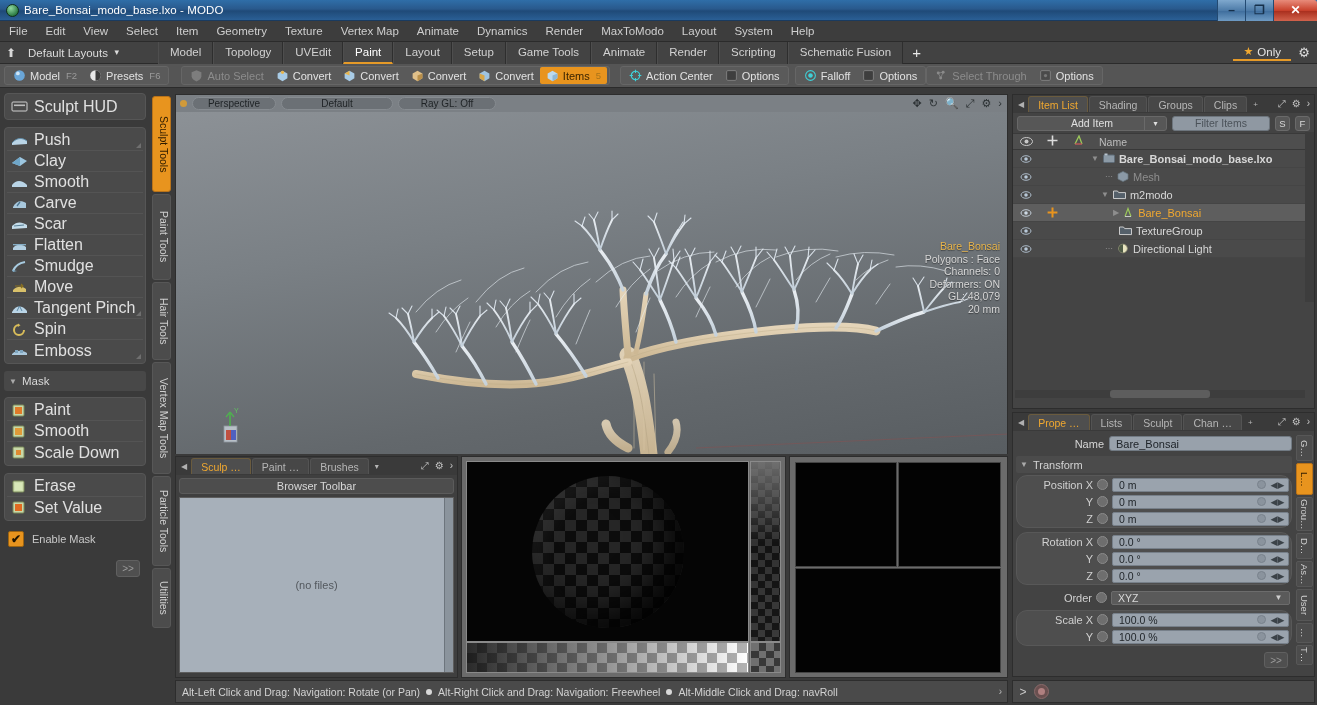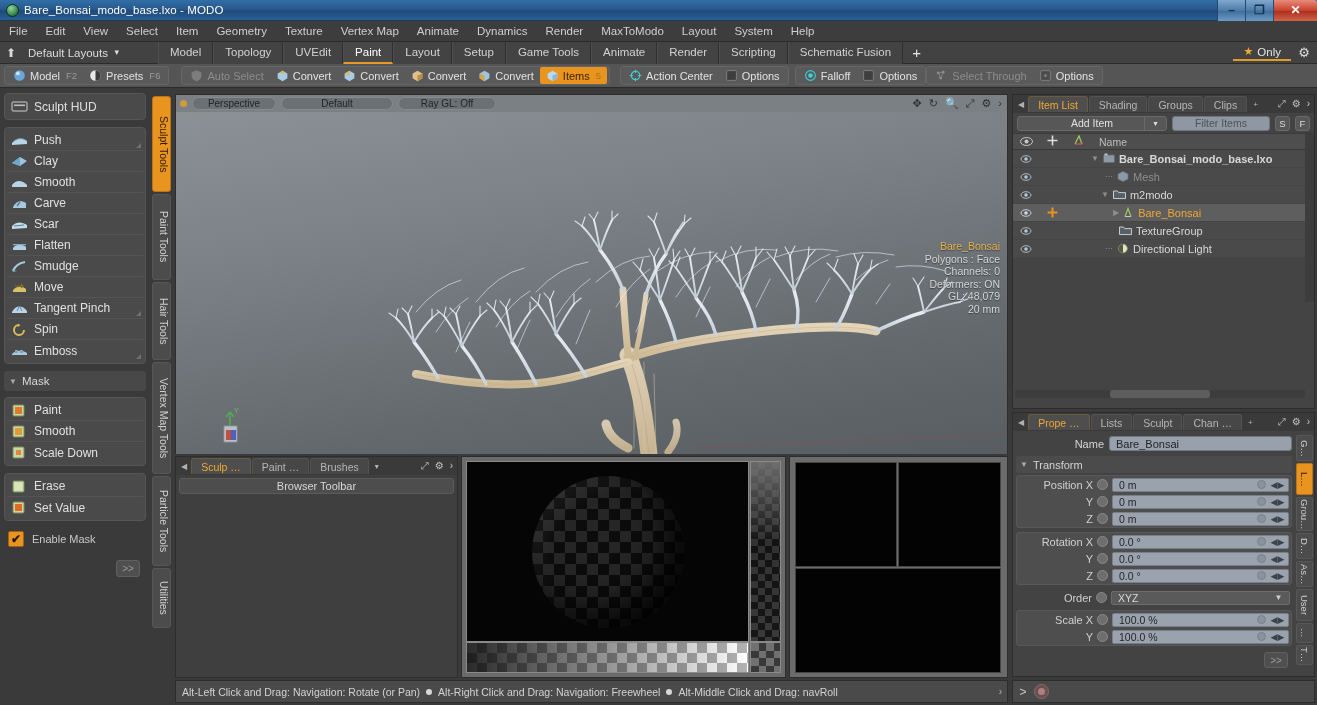--- a/index.html
+++ b/index.html
@@ -91,21 +91,21 @@
   .mbtn .fk { color:#9a9a9a; font-size:9.5px; margin-left:2px;}
   .mico { width:13px; height:13px; flex:none; }
 
   
   .leftpanel {
     position:absolute; left:0; top:89px; width:150px; height:592px; background:#3a3a3a;
     padding:4px 4px 0 4px;
   }
   .tool-card { background:#4a4a4a; border:1px solid #565656; border-radius:4px; margin-bottom:7px; padding:2px;}
   .tool-row { display:flex; align-items:center; height:21px; padding-left:4px; gap:6px;
-    border-bottom:1px solid #545454; font-size:12px; color:#e0e0e0; position:relative;}
+    border-bottom:1px solid #545454; font-size:16px; color:#e0e0e0; position:relative;}
   .tool-row:last-child { border-bottom:none; }
   .tool-row.corner:after{ content:""; position:absolute; right:2px; bottom:2px;
     border-left:5px solid transparent; border-bottom:5px solid #6f6f6f;}
   .tico { width:17px; height:13px; flex:none; }
   .sect-head { display:flex; align-items:center; gap:5px; height:20px; padding-left:5px;
     background:#484848; border-radius:3px; margin-bottom:6px; font-size:11.5px; color:#d9d9d9;}
   .sect-head .tri { font-size:8px; color:#aaa; }
   .chk-row { display:flex; align-items:center; gap:8px; height:22px; margin-top:3px; padding-left:4px;}
   .chkbox { width:16px; height:16px; background:#e8941e; border:1px solid #9c6412;
     border-radius:2px; color:#201400; font-size:12px; display:flex; align-items:center;
@@ -271,21 +271,21 @@
     position:absolute; left:1012px; top:412px; width:303px; height:265px;
     background:#434343; border:1px solid #2d2d2d;
   }
   .prop-name-row { display:flex; align-items:center; height:19px; margin:3px 22px 0 3px; gap:5px;}
   .prop-label { font-size:11px; color:#d6d6d6; text-align:right; }
   .prop-name-label{ width:88px; }
   .prop-input { flex:1; height:15px; background:#98a1ab; border:1px solid #717a83; border-radius:3px;
     font-size:11px; color:#20252a; padding-left:6px; display:flex; align-items:center;}
   .transform-head { display:flex; align-items:center; gap:5px; height:17px; margin:3px 22px 2px 3px;
     background:#4b4b4b; border-radius:2px; padding-left:4px; font-size:11px; color:#d2d2d2;}
-  .pgroup { margin:0 22px 4px 3px; background:#4e4e4e; border:1px solid #585858; border-radius:3px;}
+  .pgroup { margin:0 22px 4px 3px; background:#4e4e4e; border:1px solid #585858; border-radius:11px;}
   .prow { display:flex; align-items:center; height:17px; gap:4px; padding-right:2px;}
   .prow .lbl { width:76px; text-align:right; font-size:11px; color:#d0d0d0;}
   .knob { width:11px;height:11px;border-radius:50%;background:#6e6e6e;border:1px solid #8a8a8a; flex:none;}
   .pval { flex:1; height:14px; background:#9aa3ad; border:1px solid #77808a; border-radius:2px;
     display:flex; align-items:center; padding-left:6px; font-size:10.5px; color:#1e2327; position:relative;}
   .pval .anim{ position:absolute; right:22px; width:9px;height:9px;border-radius:50%;
     background:#8891 9b; background:#8a939d; border:1px solid #79828c;}
   .pval .spin{ position:absolute; right:2px; width:17px; text-align:center; font-size:9px; color:#3b4248;}
   .pval.drop .spin{ font-size:8px; }
   .props-more { position:absolute; right:26px; bottom:8px; width:24px;height:16px;
@@ -766,20 +766,24 @@
       <div class="pnl-tab">Paint …</div>
       <div class="pnl-tab">Brushes</div>
       <div class="pnl-tab caret">▾</div>
       <div class="pnl-ctl">
         <span>⤢</span>
         <span>⚙</span>
         <span>›</span>
       </div>
     </div>
     <div class="browser-toolbar">Browser Toolbar</div>
+    <div class="files-area">
+      <span>(no files)</span>
+      <div class="files-scroll"></div>
+    </div>
   </div>
 
   <div class="texpanel">
     <div class="tex-main">
       <div class="tex-sphere"></div>
     </div>
     <div class="tex-sidestrip"></div>
     <div class="tex-gradient"></div>
     <div class="tex-swatch"></div>
   </div>

